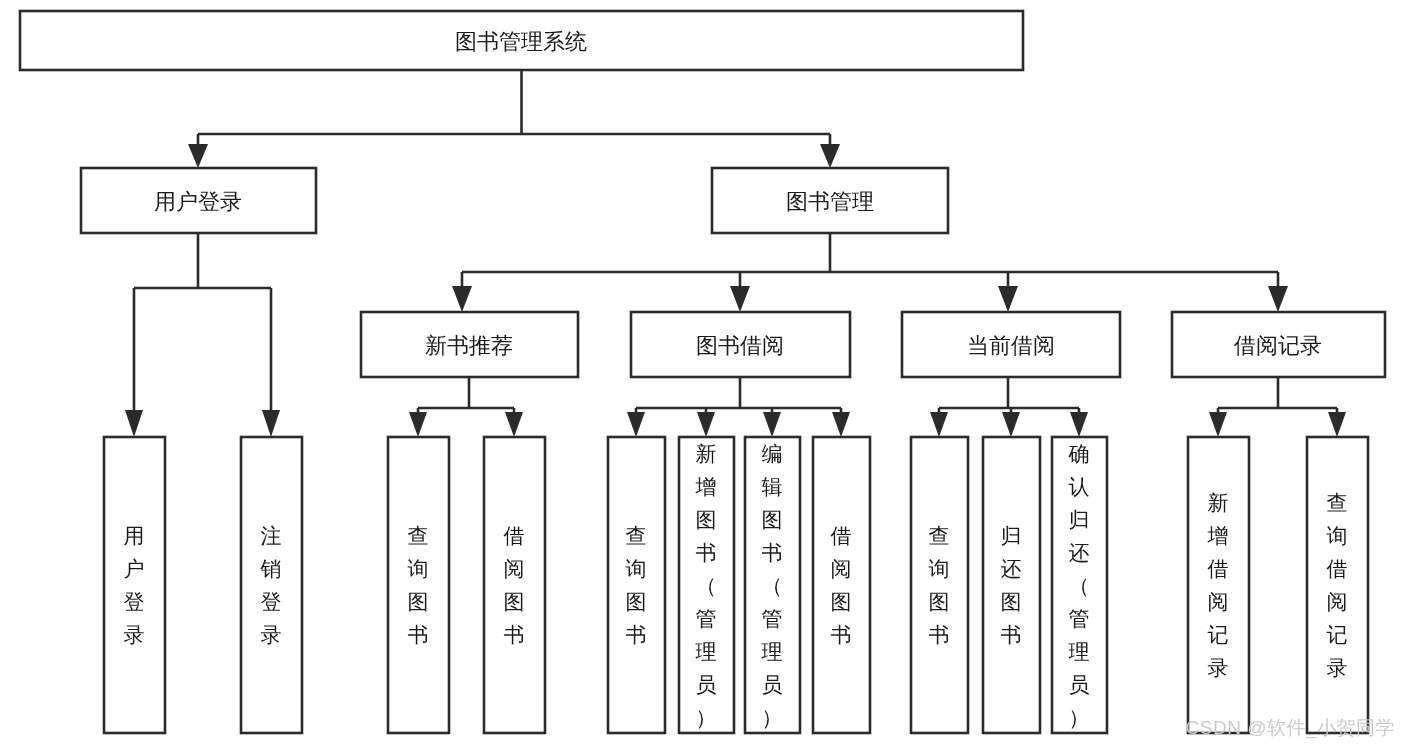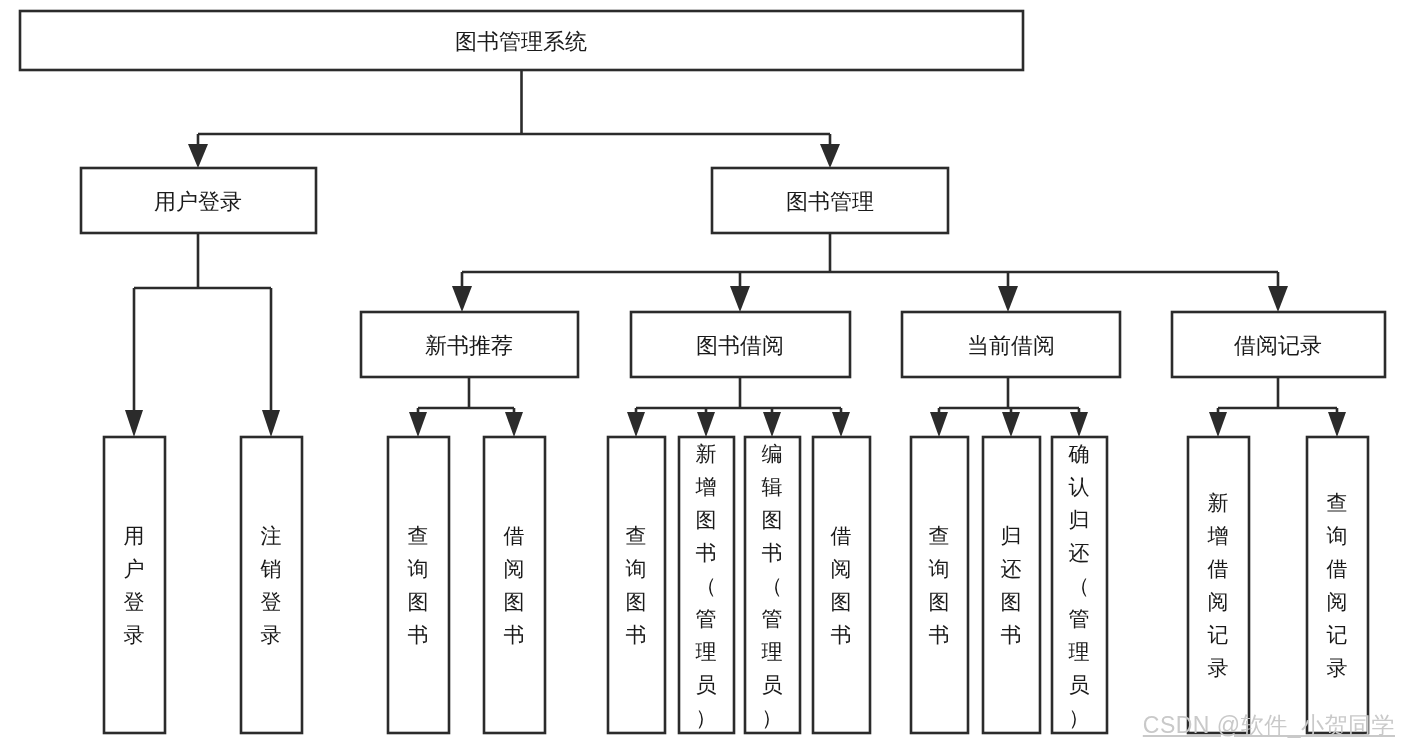--- a/index.html
+++ b/index.html
@@ -53,26 +53,25 @@
   }
   .arrow-head {
     fill: #2b2b2b;
     stroke: none;
   }
   .watermark {
     position: absolute;
     right: 10px;
     bottom: 6px;
     font-family: "Liberation Sans", "DejaVu Sans", sans-serif;
-    font-size: 23px;
+    font-size: 19px;
     color: #c9c9c9;
     letter-spacing: 0.5px;
     white-space: nowrap;
     user-select: none;
-    text-decoration: underline;
   }
 </style>
 </head>
 <body>
 
 <div id="diagram-root">
 
   <svg class="diagram" viewBox="0 0 1405 747" xmlns="http://www.w3.org/2000/svg">
 
     <g>

